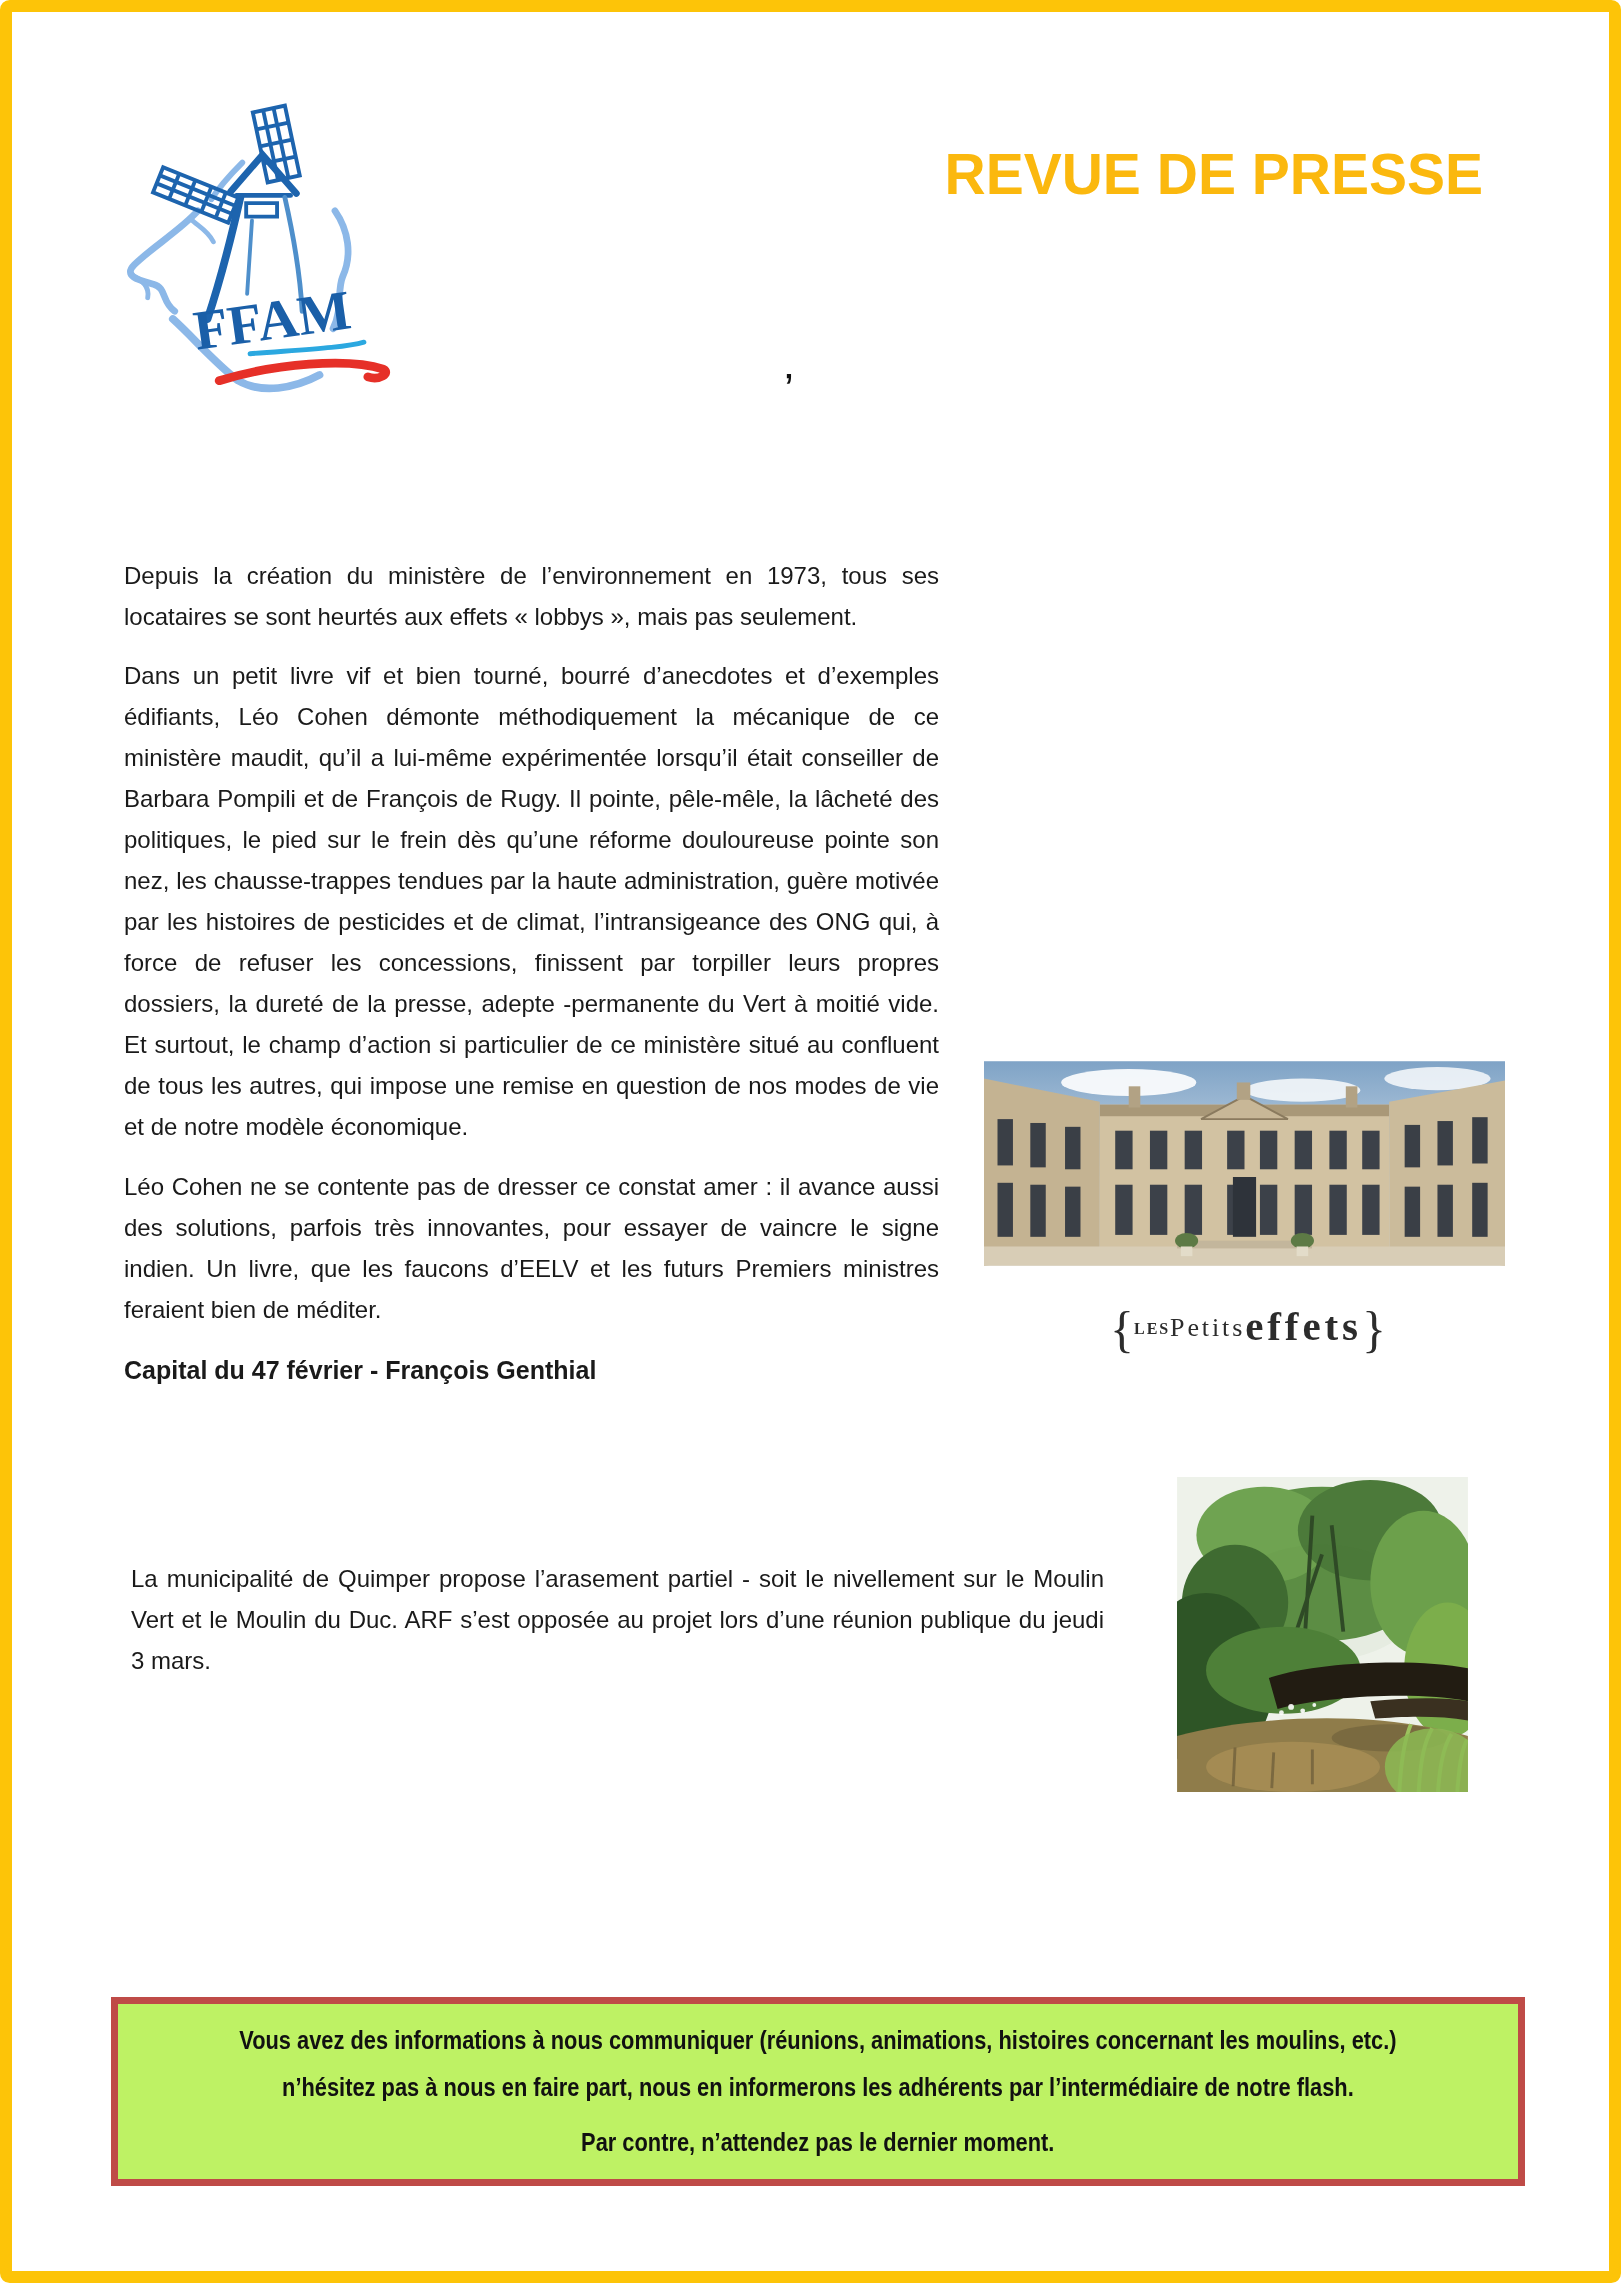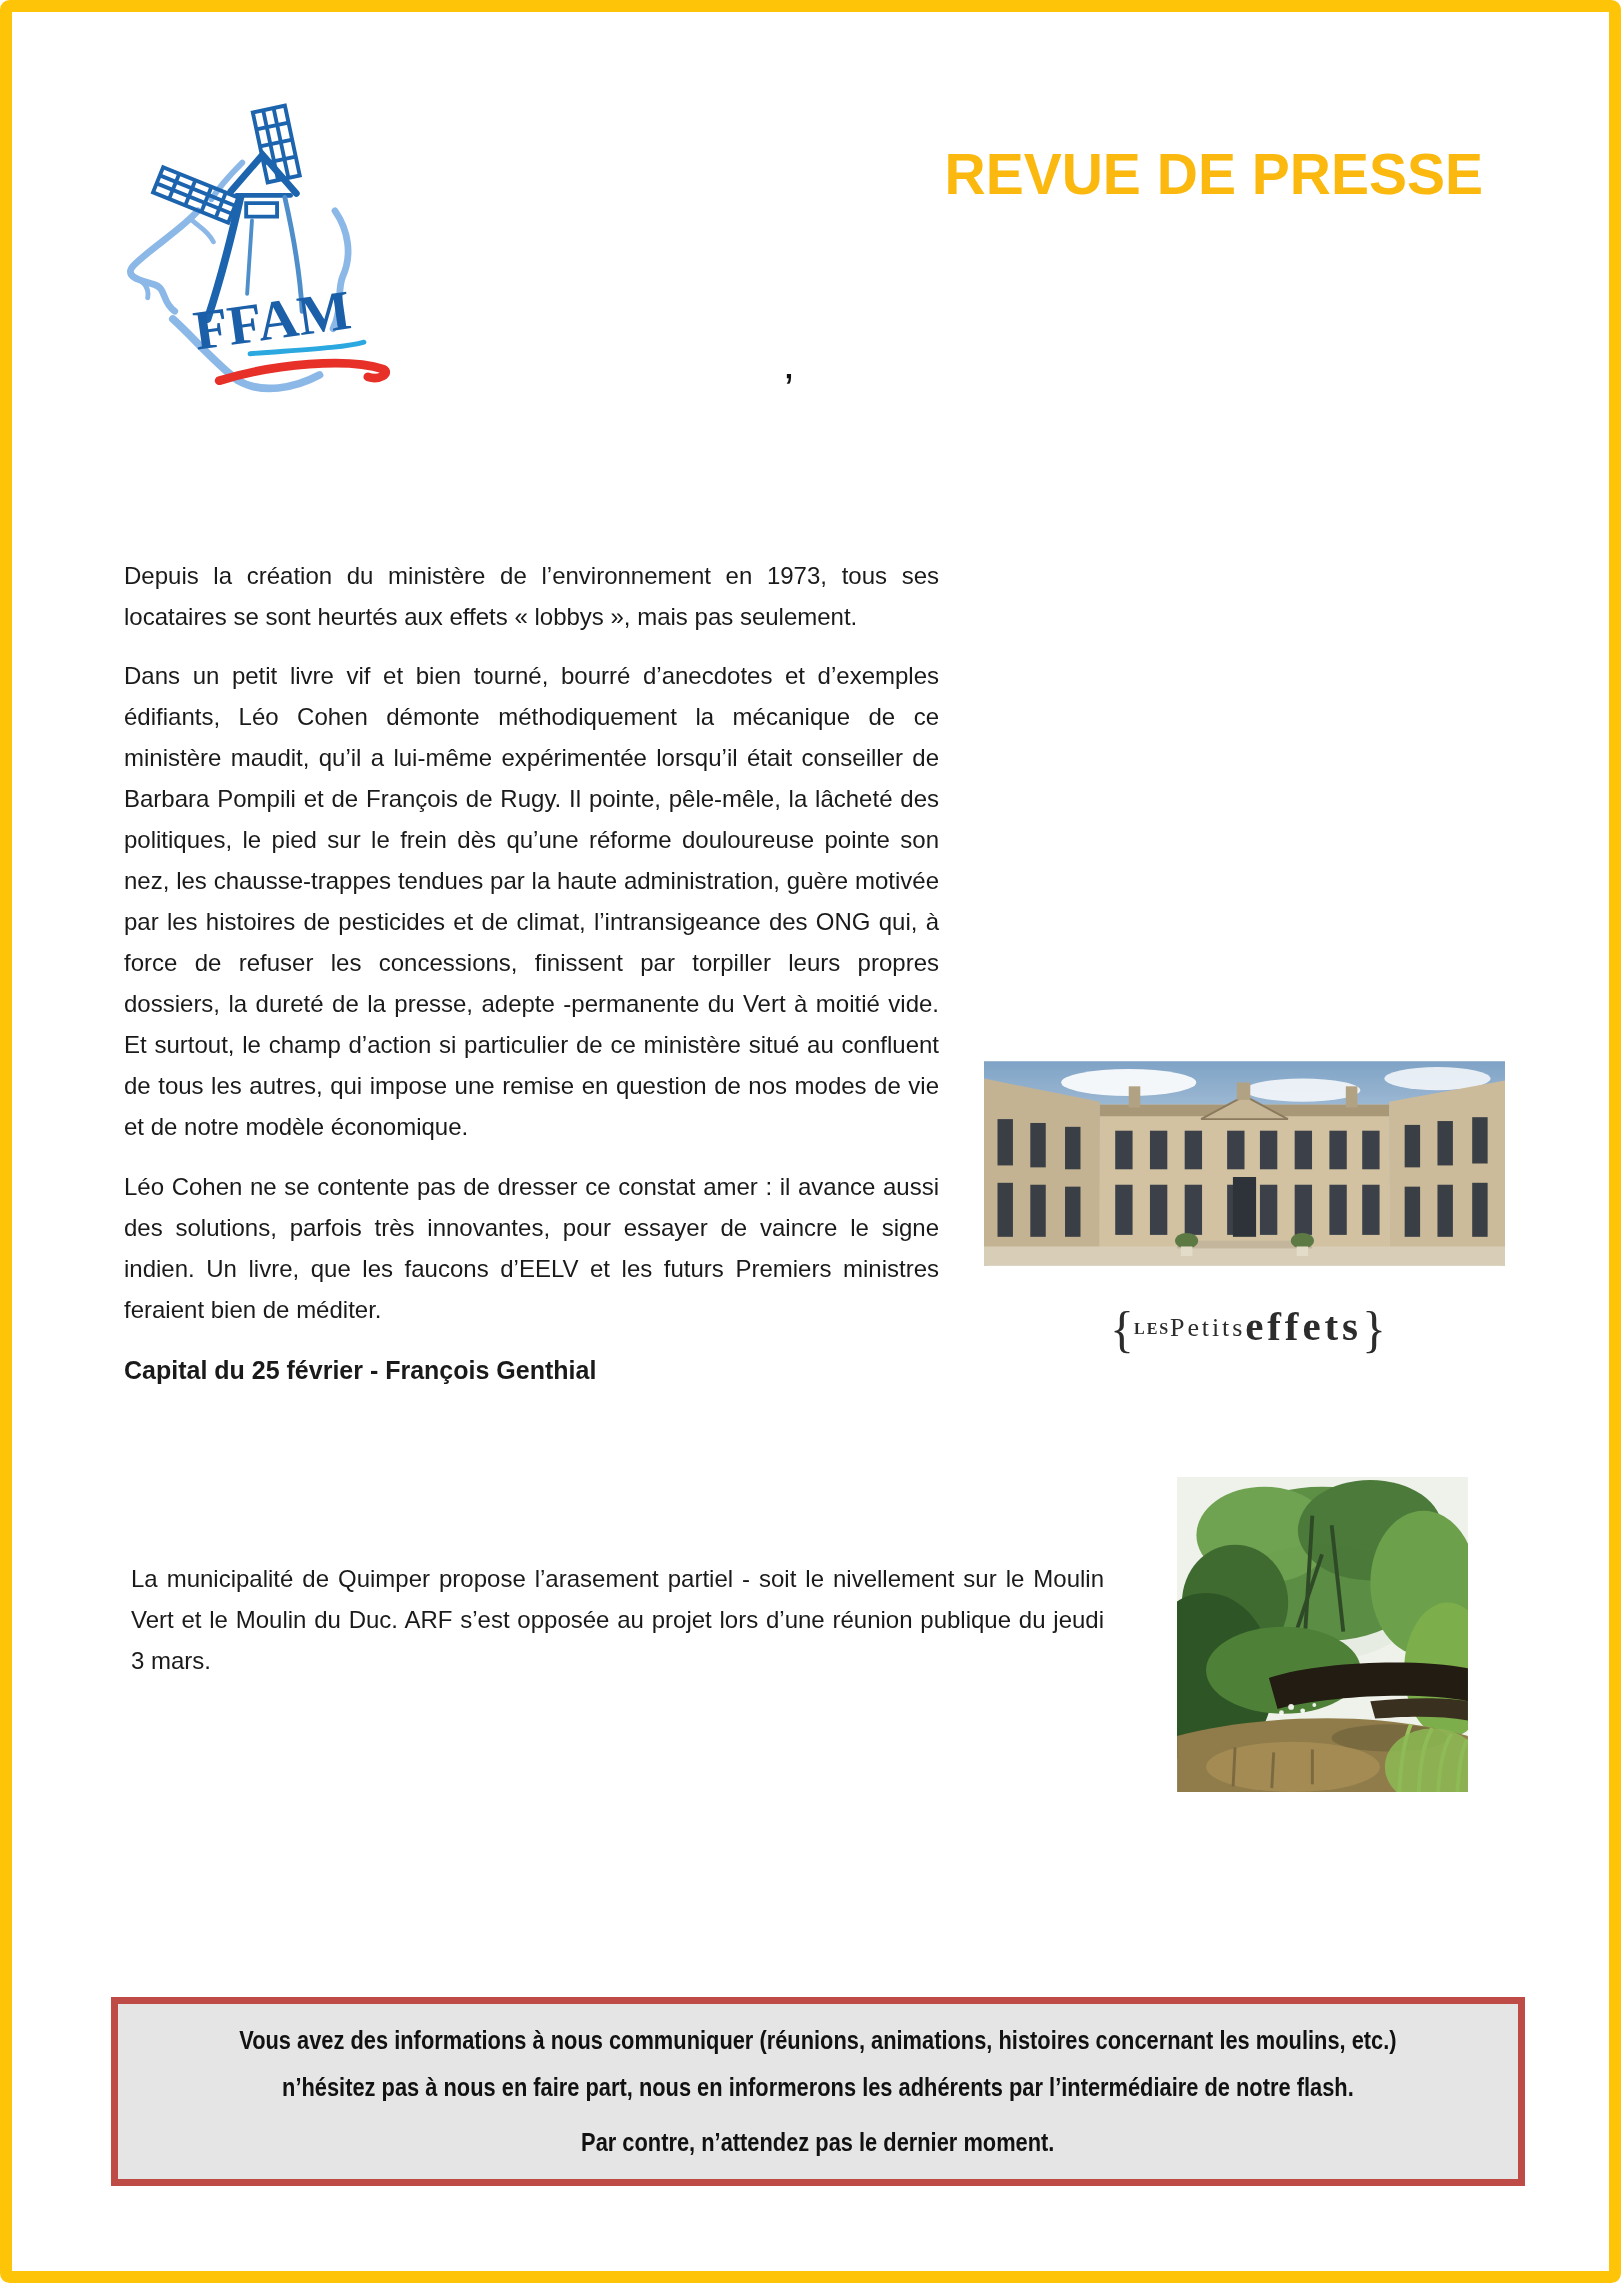--- a/index.html
+++ b/index.html
@@ -57,21 +57,21 @@
     white-space:nowrap;
   }
   .publisher .brace{font-size:50px;font-weight:400;vertical-align:-5.8px;}
   .publisher .les{font-size:16px;letter-spacing:1.9px;vertical-align:5.8px;font-weight:bold;}
   .publisher .petits{font-size:26px;letter-spacing:2.9px;vertical-align:3.9px;}
   .publisher .matins{font-size:41px;font-weight:bold;letter-spacing:3.9px;vertical-align:0px;}
   .river{position:absolute;left:1165px;top:1465px;width:291px;height:315px;}
   
   .footbox{
     position:absolute;left:99px;top:1985px;width:1414px;height:189px;
-    box-sizing:border-box;border:7.7px solid #BF4B47;background:#e5e5e5;
+    box-sizing:border-box;border:7.7px solid #BF4B47;background:#bef264;
     display:flex;flex-direction:column;justify-content:center;align-items:center;
   }
   .footbox .fline{
     font-size:26px;font-weight:bold;line-height:47px;color:#111;
     white-space:nowrap;transform:scaleX(0.84);transform-origin:center;
   }
   .footbox .fline.last{margin-top:8.7px;}
 </style>
 </head>
 <body>
@@ -127,21 +127,21 @@
   </div>
 
   <div class="masthead">REVUE DE PRESSE</div>
 
   <div class="stray">’</div>
 
   <div class="textcol col1">
     <p>Depuis la création du ministère de l’environnement en 1973, tous ses locataires se sont heurtés aux  effets « lobbys », mais pas seulement.</p>
     <p>Dans un petit livre vif et bien tourné, bourré d’anecdotes et d’exemples édifiants, Léo Cohen démonte méthodiquement la mécanique de ce ministère maudit, qu’il a lui-même expérimentée lorsqu’il était conseiller de Barbara Pompili et de François de Rugy. Il pointe, pêle-mêle, la lâcheté des politiques, le pied sur le frein dès qu’une réforme douloureuse pointe son nez, les chausse-trappes tendues par la haute administration, guère motivée par les histoires de pesticides et de climat, l’intransigeance des ONG qui, à force de refuser les concessions, finissent par torpiller leurs propres dossiers, la dureté de la presse, adepte -permanente du Vert à moitié vide. Et surtout, le champ d’action si particulier de ce ministère situé au confluent de tous les autres, qui impose une remise en question de nos modes de vie et de notre modèle économique.</p>
     <p>Léo Cohen ne se contente pas de dresser ce constat amer : il avance aussi des solutions, parfois très innovantes, pour essayer de vaincre le signe indien. Un livre, que les faucons d’EELV et les futurs Premiers ministres feraient bien de méditer.</p>
-    <div class="source">Capital du 25 février - François Genthial</div>
+    <div class="source">Capital du 47 février - François Genthial</div>
   </div>
 
 
   <div class="ministry">
     <svg width="521" height="205" viewBox="0 0 540 212">
       <defs>
         <linearGradient id="sky" x1="0" y1="0" x2="0" y2="1">
           <stop offset="0" stop-color="#7fa3c6"></stop>
             <stop offset="0.6" stop-color="#cfdde9"></stop>
             <stop offset="1" stop-color="#e8eef3"></stop>

